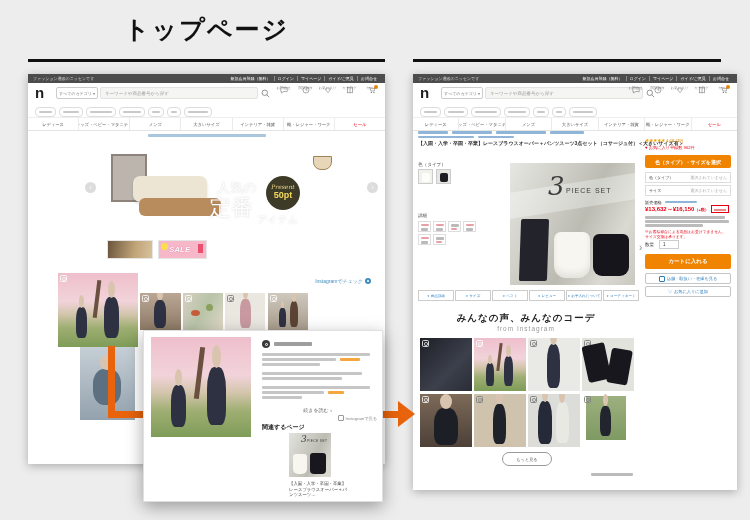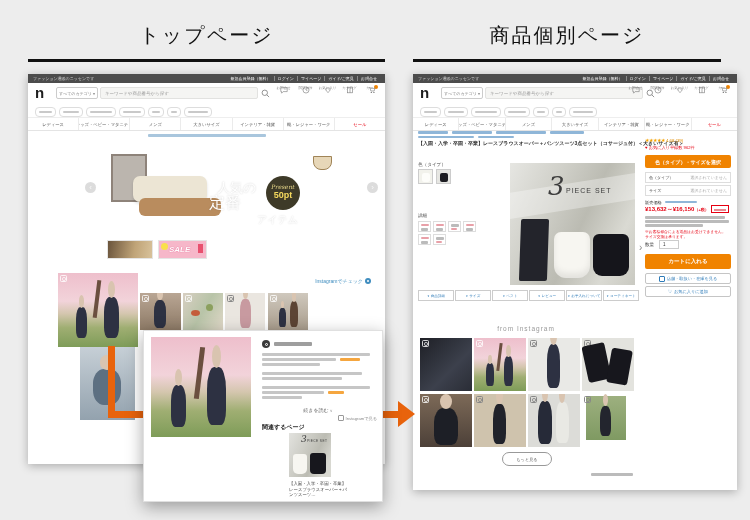--- a/index.html
+++ b/index.html
@@ -1,19 +1,19 @@
 <!DOCTYPE html>
 <html><head>
 <meta charset="utf-8">
 <style>
   html,body{margin:0;padding:0}
   .canvas{position:relative;width:750px;height:520px;background:#ededed;overflow:hidden;
           font-family:"Liberation Sans",sans-serif;color:#333}
   
-  .col-title{position:absolute;top:22px;font-size:20px;font-weight:normal;color:#111;
+  .col-title{position:absolute;top:13px;font-size:25px;font-weight:bold;color:#111;
              letter-spacing:2px;text-align:center}
   .rule{position:absolute;top:59px;height:3px;background:#111}
   
   .page{position:absolute;background:#fff;box-shadow:0 2px 9px rgba(0,0,0,.28);overflow:hidden}
   
   .topbar{position:absolute;left:0;top:0;right:0;height:9px;background:#4c4c4c;display:flex;
           align-items:center;justify-content:space-between;padding:0 5px;box-sizing:border-box}
   .tb-left{font-size:4px;color:#d8d8d8;white-space:nowrap}
   .tb-links{display:flex;font-size:4px;color:#fff;white-space:nowrap}
   .tb-links span{border-left:1px solid #8a8a8a;padding:0 3px}
@@ -52,21 +52,21 @@
   
   .clink{position:absolute;left:50%;top:60px;transform:translateX(-50%);width:118px;height:3px;
          background:#a9c6dd;border-radius:1px}
   .hero{position:absolute;left:77px;top:76px;width:260px;height:83px;overflow:hidden;
         background:linear-gradient(100deg,#665140 0%,#86male 0%,#8a6f4e 22%,#c0a478 46%,#dcc8a2 68%,#c7ab7e 100%)}
   .hero .win{position:absolute;left:6px;top:4px;width:32px;height:44px;background:#55453466;border:2px solid #4a3a2c66}
   .hero .tw1{position:absolute;left:28px;top:26px;width:74px;height:26px;background:#ece5d4;border-radius:7px;box-shadow:0 2px 3px #00000022}
   .hero .tw2{position:absolute;left:34px;top:48px;width:82px;height:18px;background:#b98c5e;border-radius:6px}
   .hero .cup{position:absolute;left:208px;top:6px;width:17px;height:12px;background:#e7d7b8;border:1px solid #a08457;border-radius:0 0 8px 8px}
   .hero .ht1{position:absolute;left:112px;top:29px;font-family:"DejaVu Serif",serif;font-size:13px;color:#fff;text-shadow:0 0 2px #00000033}
-  .hero .ht2{position:absolute;left:104px;top:43px;font-family:"DejaVu Serif",serif;font-size:16px;color:#fff;text-shadow:0 0 2px #00000033}
+  .hero .ht2{position:absolute;left:104px;top:43px;font-family:"DejaVu Serif",serif;font-size:22px;color:#fff;text-shadow:0 0 2px #00000033}
   .hero .ht3{position:absolute;left:152px;top:63px;font-family:"DejaVu Serif",serif;font-size:10px;color:#fff;text-shadow:0 0 2px #00000033}
   .hbadge{position:absolute;left:161px;top:26px;width:34px;height:34px;border-radius:50%;
           background:#3e3a28;text-align:center;box-sizing:border-box;padding-top:7px}
   .hbadge .s1{display:block;font-family:"DejaVu Serif",serif;font-style:italic;font-size:6px;color:#e8d88a}
   .hbadge .s2{display:block;font-size:9px;font-weight:bold;color:#f5d95e}
   .car{position:absolute;width:11px;height:11px;border-radius:50%;background:#9b9b9b59;color:#ffffffcc;
        font-size:8px;line-height:11px;text-align:center}
   .thumb{position:absolute;overflow:hidden;border:1px solid #e5e5e5;box-sizing:border-box}
   .thumb.mini-hero{background:linear-gradient(100deg,#6a543c,#c0a478 60%,#d8c29b)}
   .thumb.mini-sale{background:#f6b7c9}
@@ -177,21 +177,20 @@
   .igg.dark{border-color:#888}
   .igg.dark::after{border-color:#888}
 </style>
 </head>
 <body>
 
 <div class="canvas">
 
   <div class="col-title" style="left:28px;width:357px">トップページ</div>
   <div class="rule" style="left:28px;width:357px"></div>
-  <div class="col-title" style="left:413px;width:308px">商品個別ページ</div>
   <div class="rule" style="left:413px;width:308px"></div>
 
   <div class="page" style="left:28px;top:74px;width:357px;height:390px">
 
     <div class="topbar">
       <span class="tb-left">ファッション通販のニッセンです</span>
       <span class="tb-links">
         <span>新規会員登録（無料）</span>
         <span>ログイン</span>
         <span>マイページ</span>
@@ -556,20 +555,21 @@
         <span>お気に入りに追加</span>
       </div>
 
     <div class="tabbtn" style="left:5px">商品詳細</div>
     <div class="tabbtn" style="left:42px">サイズ</div>
     <div class="tabbtn" style="left:79px">ベスト</div>
     <div class="tabbtn" style="left:116px">レビュー</div>
     <div class="tabbtn" style="left:153px">お手入れについて</div>
     <div class="tabbtn" style="left:190px">コーディネート</div>
 
+    <div class="vtitle">みんなの声、みんなのコーデ</div>
     <div class="vsub">from Instagram</div>
 
     <div class="gtile g1" style="left:7px;top:264px">
         <span class="igg"></span>
       </div>
     <div class="gtile sk" style="left:61px;top:264px">
         <span class="trunk"></span>
         <span class="igg"></span>
         <span class="fg" style="left:24%;top:48%;width:14%;height:42%"></span>
         <span class="fg" style="left:58%;top:34%;width:17%;height:56%"></span>

